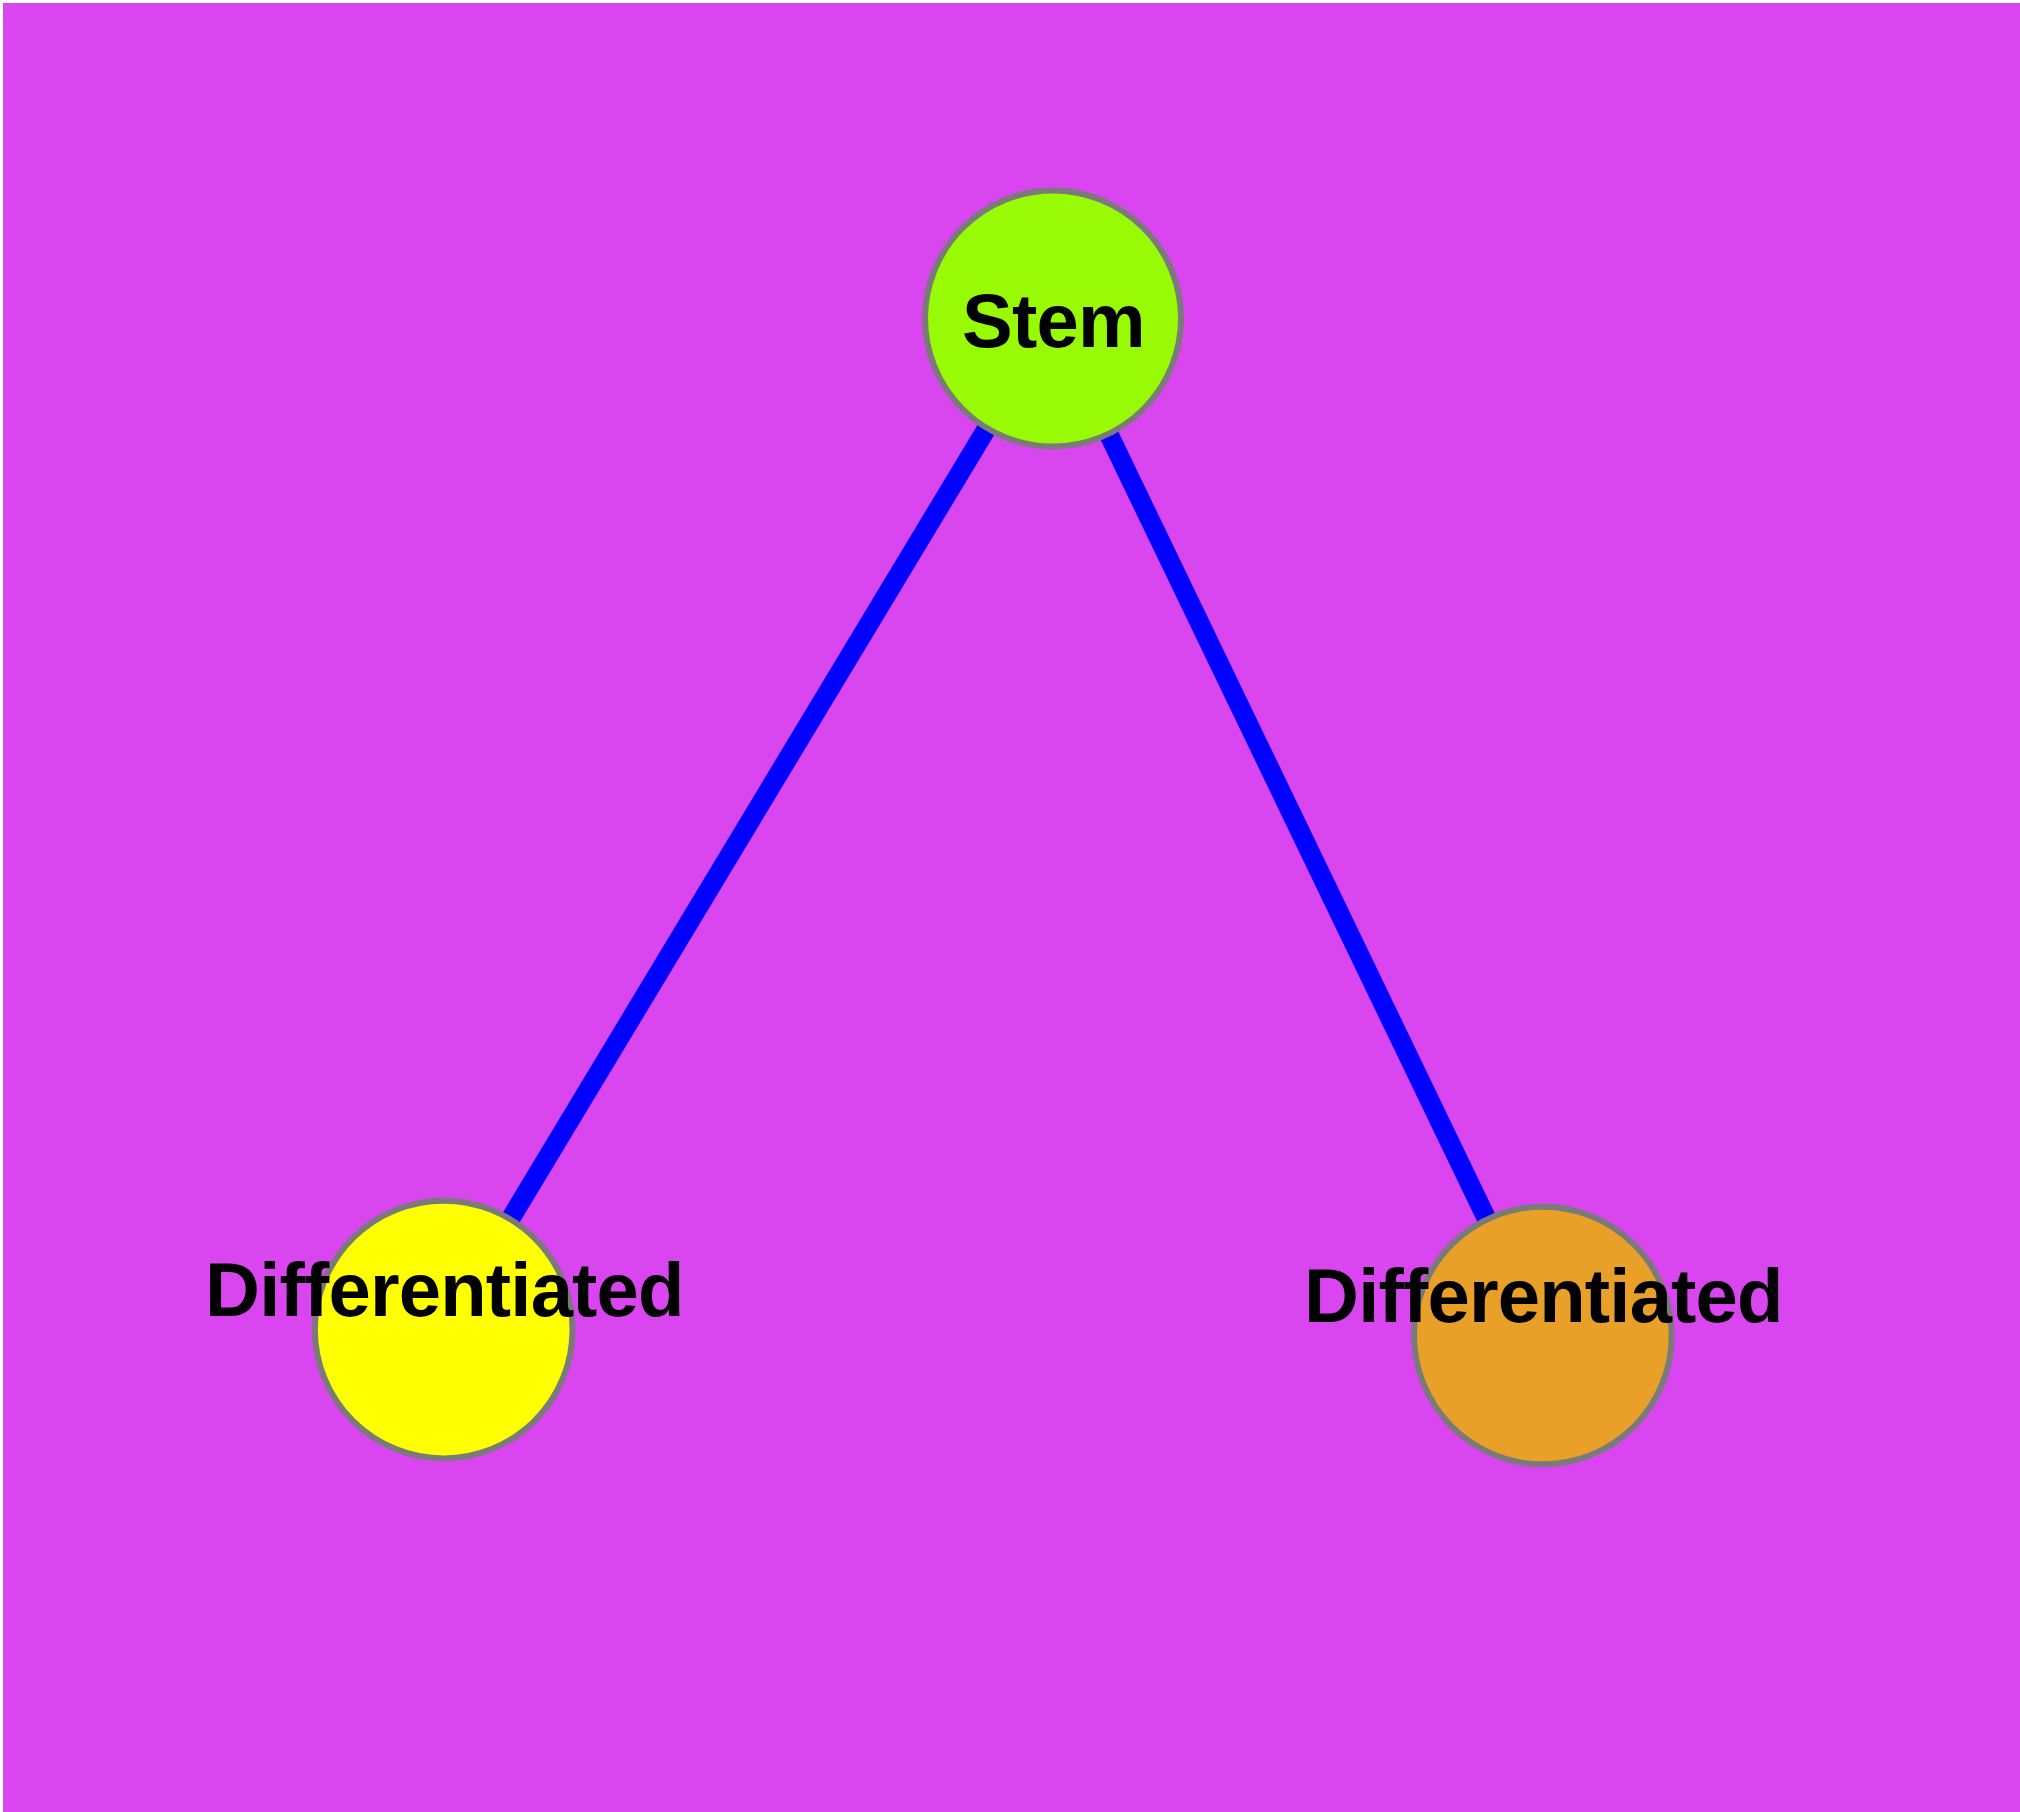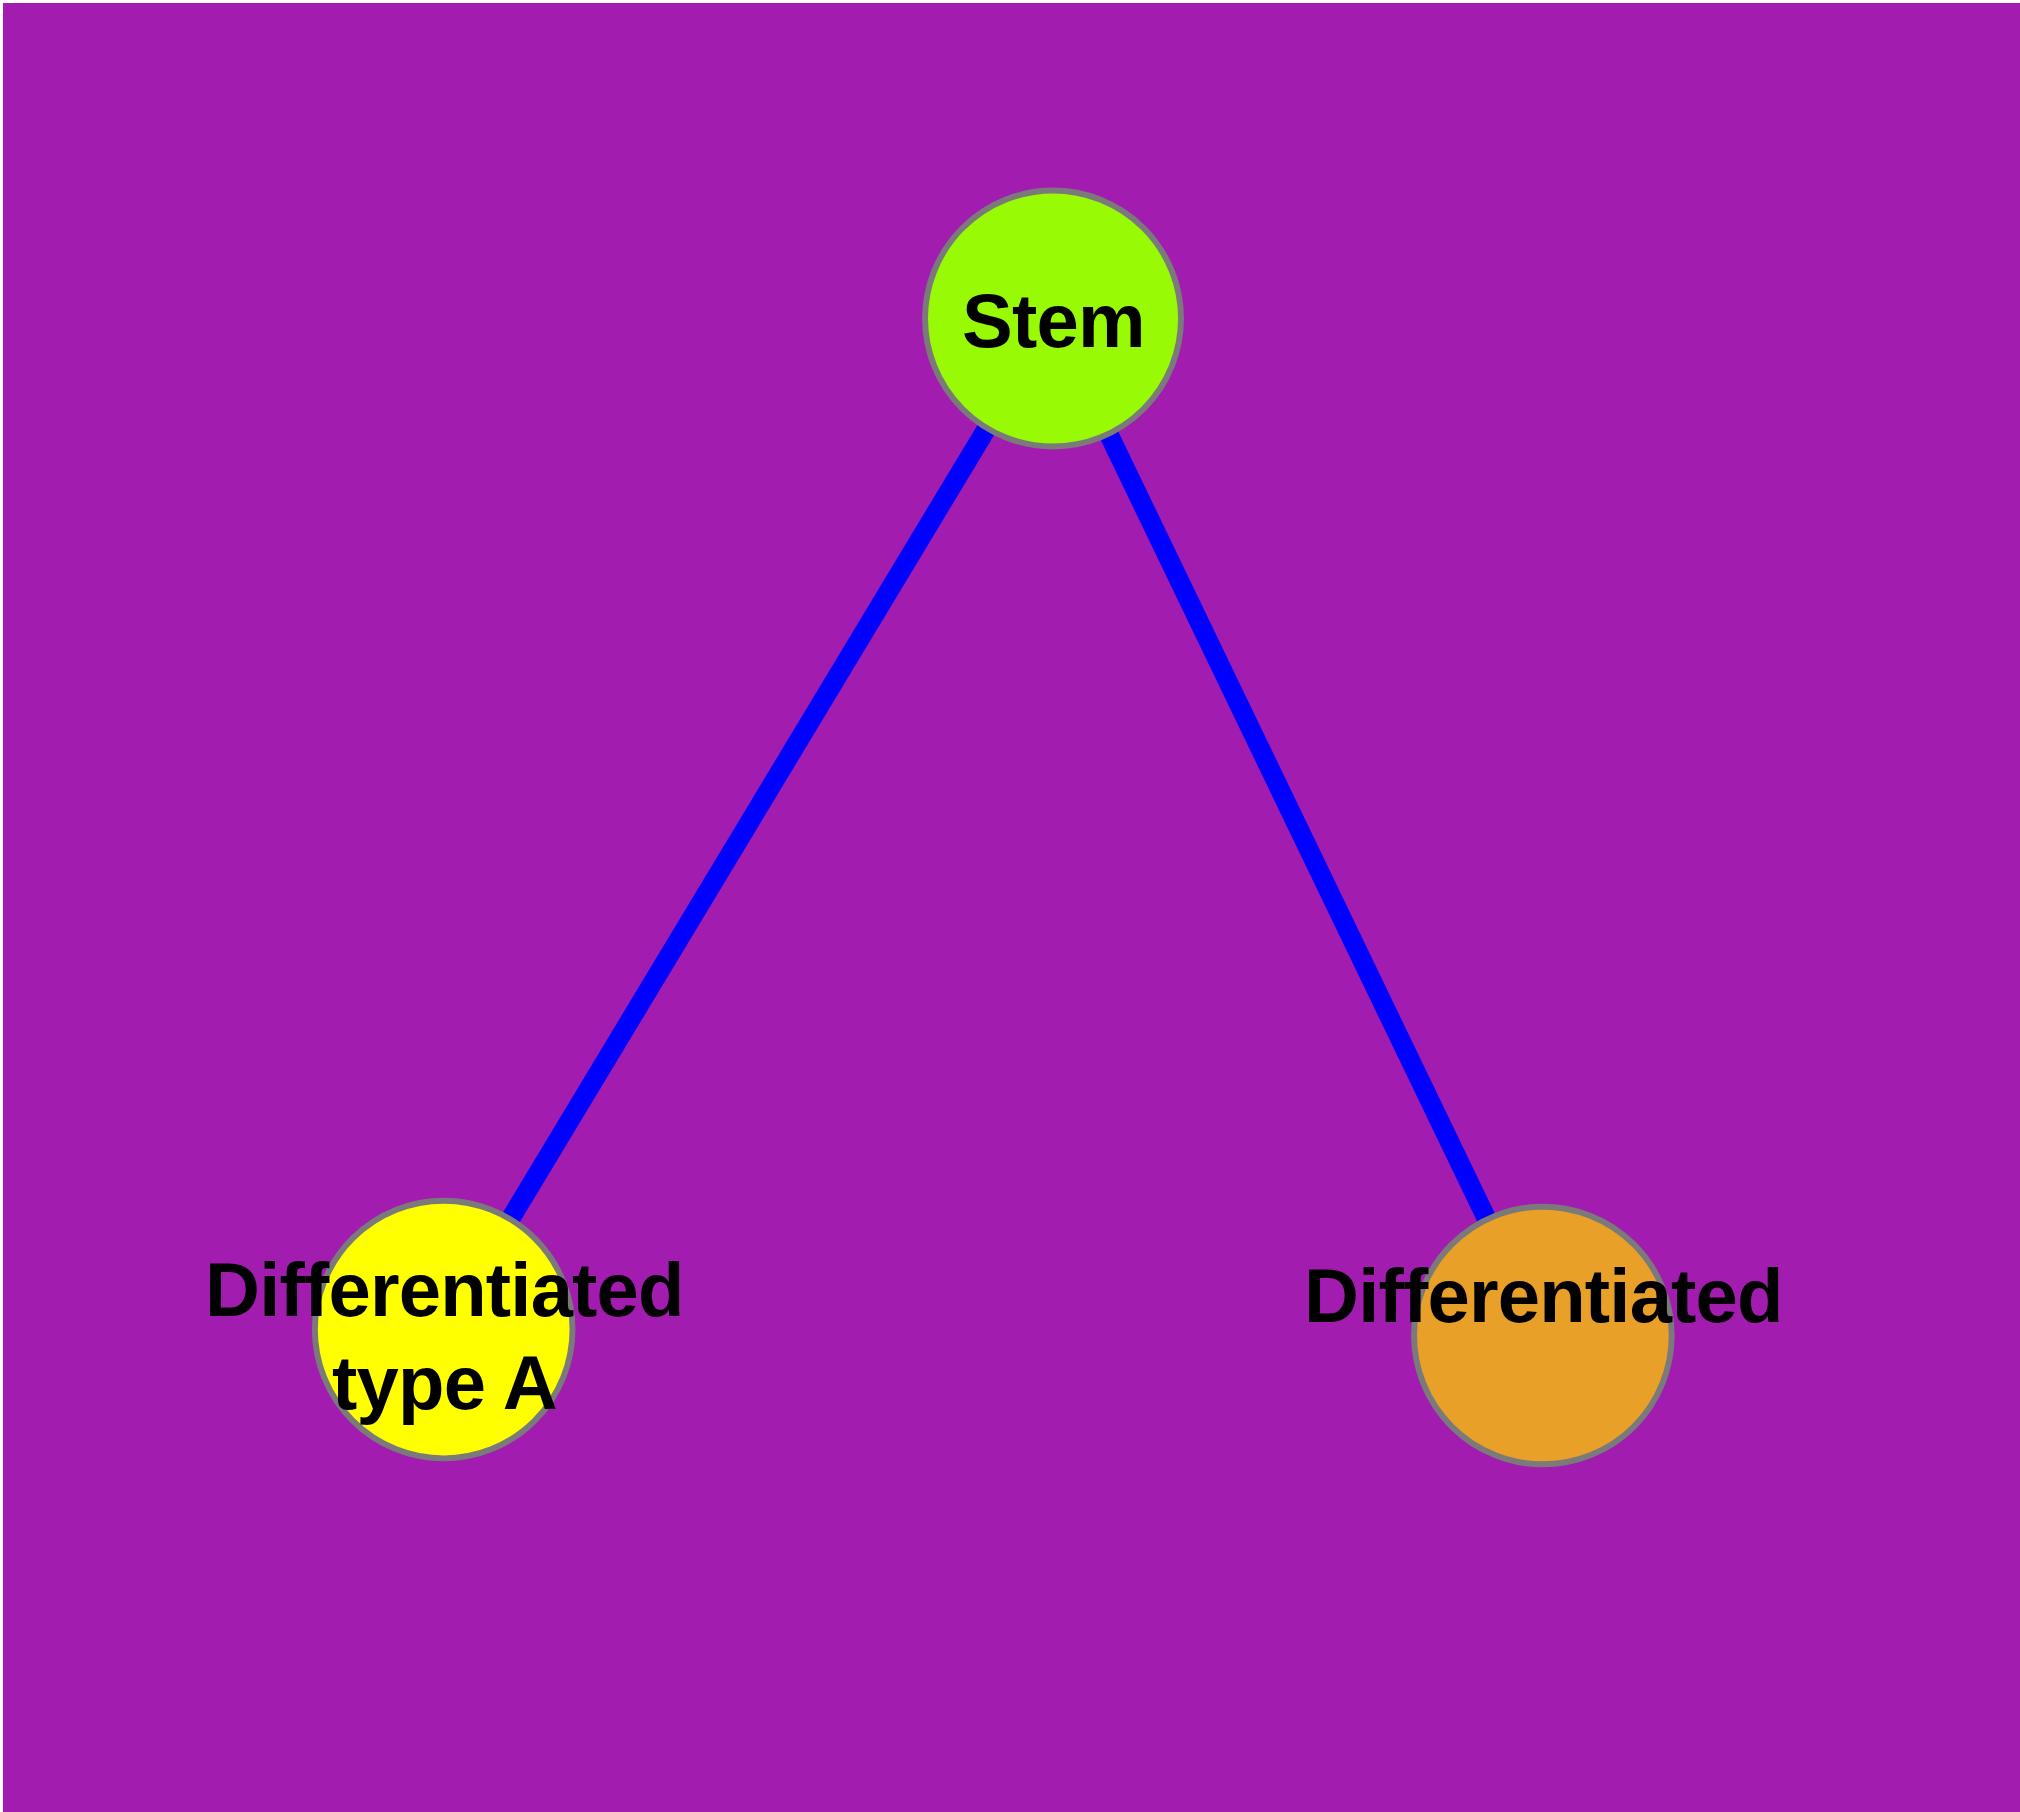--- a/index.html
+++ b/index.html
@@ -9,21 +9,21 @@
     width: 2021px;
     height: 1812px;
     overflow: hidden;
   }
   .canvas {
     position: absolute;
     left: 3.4px;
     top: 3.4px;
     width: 2017px;
     height: 1809px;
-    background: #a21caf;
+    background: #d946ef;
   }
   .graph-svg {
     position: absolute;
     left: 0;
     top: 0;
     width: 2017px;
     height: 1809px;
   }
   .node-label {
     position: absolute;
@@ -52,21 +52,20 @@
       <circle cx="520" cy="1565" r="152" fill="#ffff00" stroke="#7a7a7a" stroke-width="7"></circle>
       <circle cx="1817" cy="1572" r="152" fill="#e8a028" stroke="#7a7a7a" stroke-width="7"></circle>
     </svg>
 
   <div class="node-label" style="left: 711px; top: 271px;">
     <span class="line">Stem</span>
   </div>
 
   <div class="node-label" style="left: 102px; top: 1240px;">
     <span class="line">Differentiated</span>
-    <span class="line">type A</span>
   </div>
 
   <div class="node-label" style="left: 1201px; top: 1246px;">
     <span class="line">Differentiated</span>
   </div>
 
 </div>
 
 
 </body></html>

